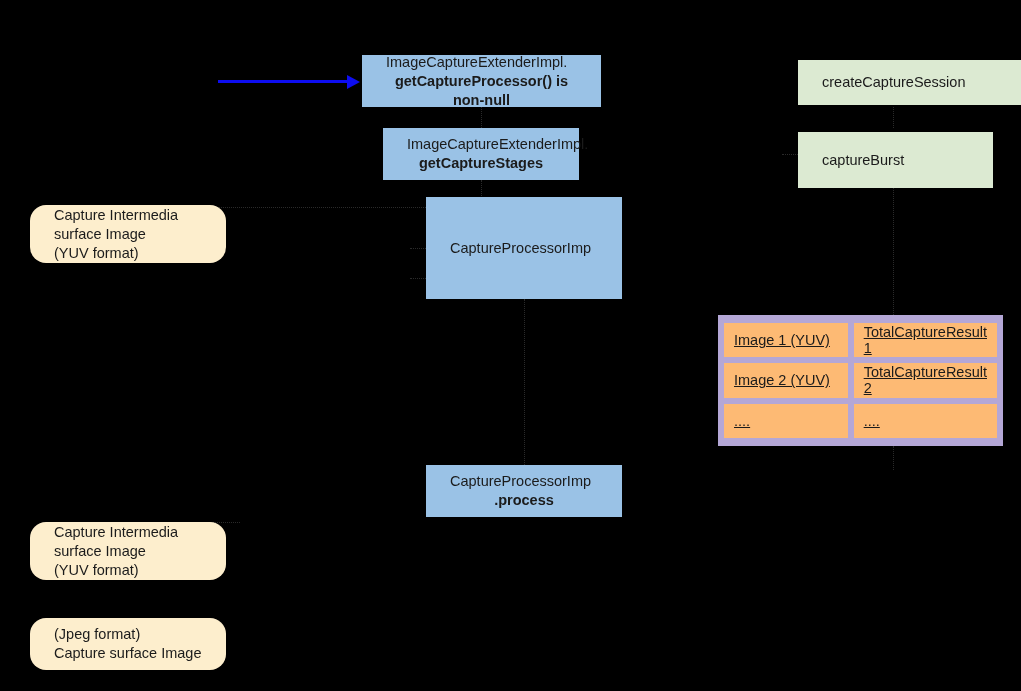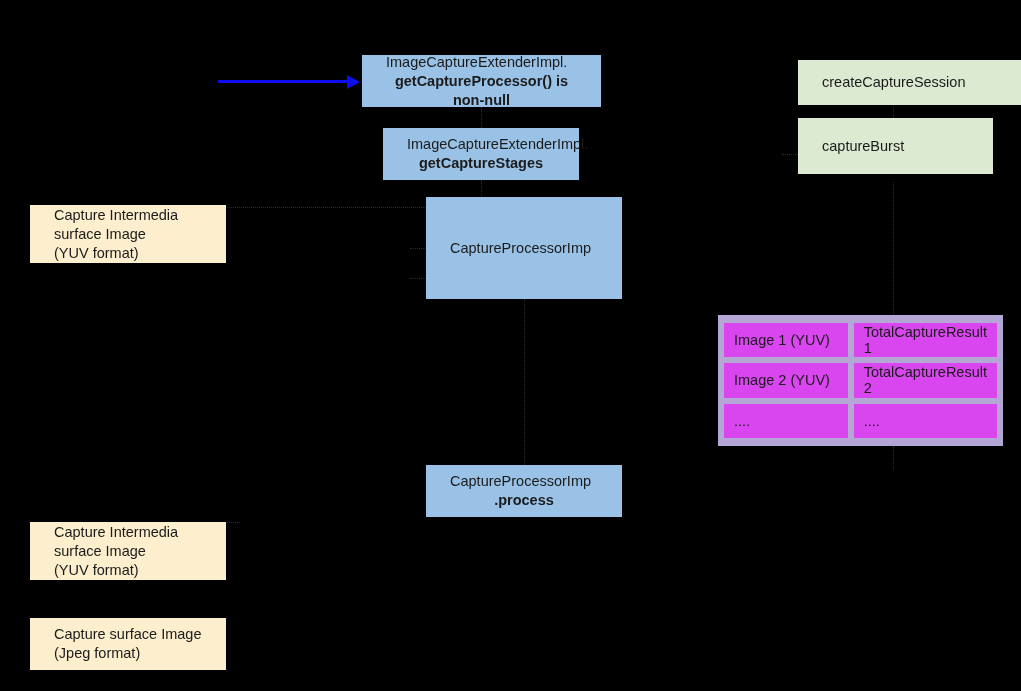--- a/index.html
+++ b/index.html
@@ -26,25 +26,25 @@
     font-size: 14.5px;
     line-height: 19px;
     color: #1b1b1b;
     white-space: pre-line;
   }
   .node .ln { display: block; }
   .node .bold { font-weight: bold; text-align: center; }
 
   
   .c-yellow-strong { background: #fade93; }
-  .c-yellow-light  { background: #fdeecd; }
+  .c-yellow-light  { background: #fdeecd; border-radius: 16px; }
   .c-blue          { background: #9ac2e6; }
   .c-green         { background: #dcead2; }
   .c-purple-outer  { background: #b4a7d6; }
-  .c-purple-cell   { background: #d946ef; }
+  .c-purple-cell   { background: #fdba74; text-decoration: underline; }
 
   
   .conn-v {
     position: absolute;
     width: 1px;
     border-left: 1px dotted #2a2a2a;
   }
   .conn-h {
     position: absolute;
     height: 1px;
@@ -116,22 +116,22 @@
     <span class="ln">(YUV format)</span>
   </div>
 
   <div class="node c-yellow-light" style="left:30px; top:522px; width:196px; height:58px;">
     <span class="ln">Capture Intermedia</span>
     <span class="ln">surface Image</span>
     <span class="ln">(YUV format)</span>
   </div>
 
   <div class="node c-yellow-light" style="left:30px; top:618px; width:196px; height:52px;">
+    <span class="ln">(Jpeg format)</span>
     <span class="ln">Capture surface Image</span>
-    <span class="ln">(Jpeg format)</span>
   </div>
 
   <div class="node c-blue" style="left:362px; top:55px; width:239px; height:52px;">
     <span class="ln">ImageCaptureExtenderImpl.</span>
     <span class="ln bold">getCaptureProcessor() is non-null</span>
   </div>
 
   <div class="node c-blue" style="left:383px; top:128px; width:196px; height:52px;">
     <span class="ln">ImageCaptureExtenderImpl.</span>
     <span class="ln bold">getCaptureStages</span>
@@ -143,21 +143,21 @@
 
   <div class="node c-blue" style="left:426px; top:465px; width:196px; height:52px;">
     <span class="ln">CaptureProcessorImp</span>
     <span class="ln bold">.process</span>
   </div>
 
   <div class="node c-green" style="left:798px; top:60px; width:227px; height:45px;">
     <span class="ln">createCaptureSession</span>
   </div>
 
-  <div class="node c-green" style="left:798px; top:118px; width:195px; height:56px;">
+  <div class="node c-green" style="left:798px; top:132px; width:195px; height:56px;">
     <span class="ln">captureBurst</span>
   </div>
 
   <div class="table-wrap c-purple-outer" style="left:718px; top:315px; width:285px; height:131px;">
     <div class="table-col">
       <div class="table-cell c-purple-cell">
         <span>Image 1 (YUV)</span>
       </div>
       <div class="table-cell c-purple-cell">
         <span>Image 2 (YUV)</span>

